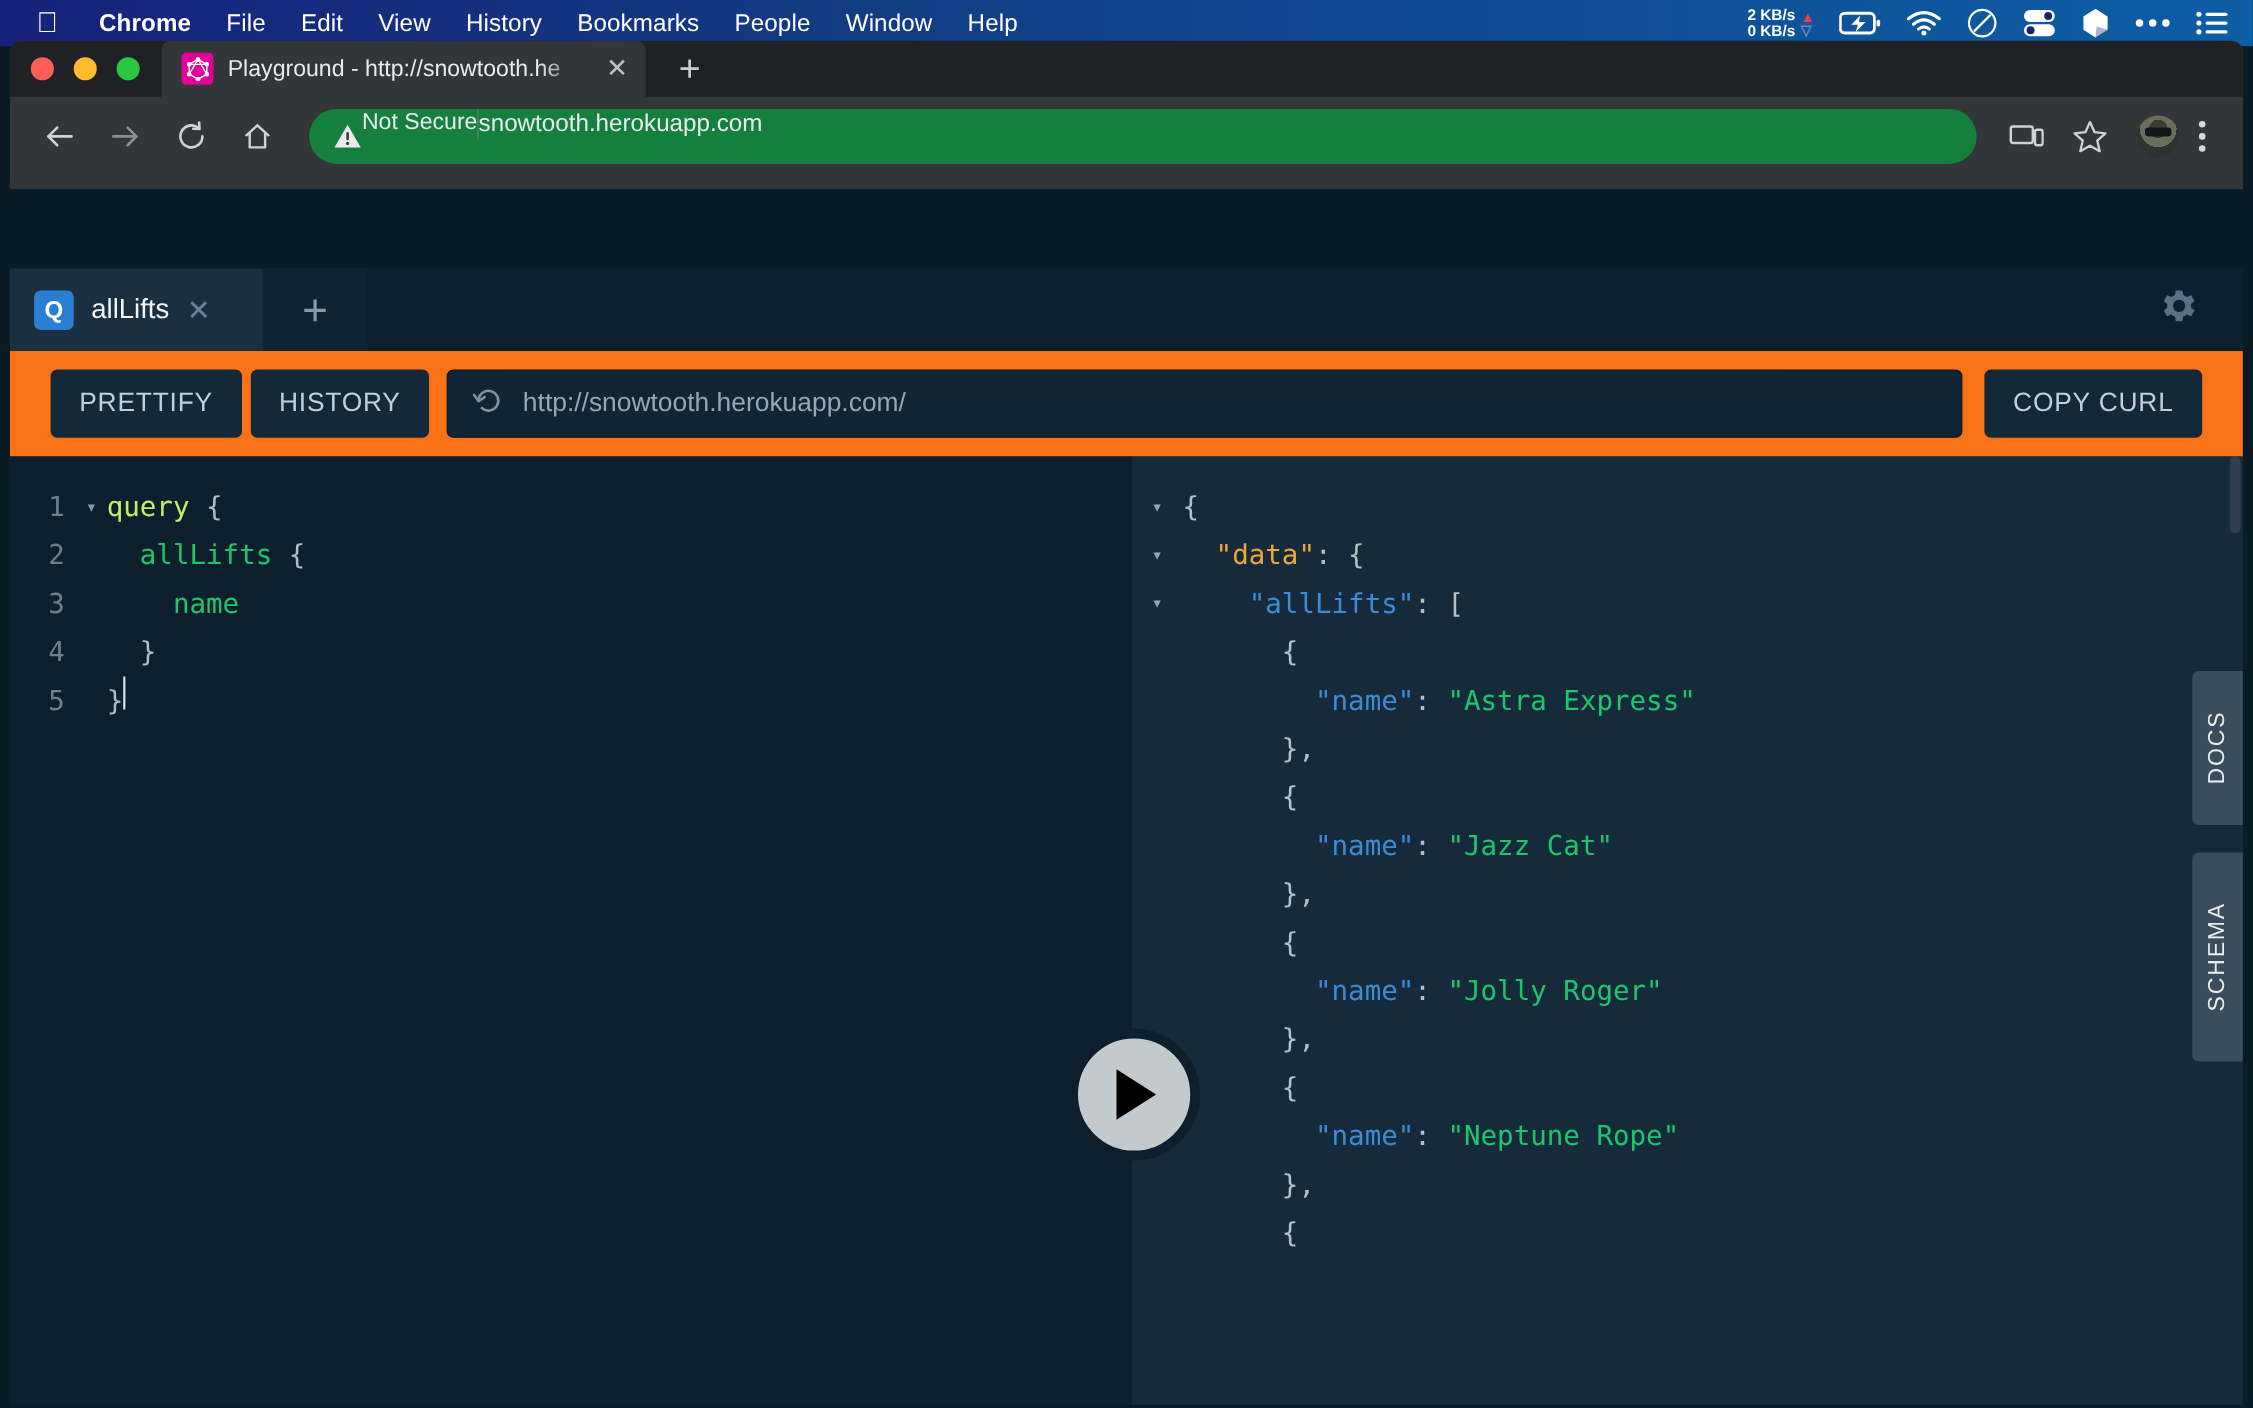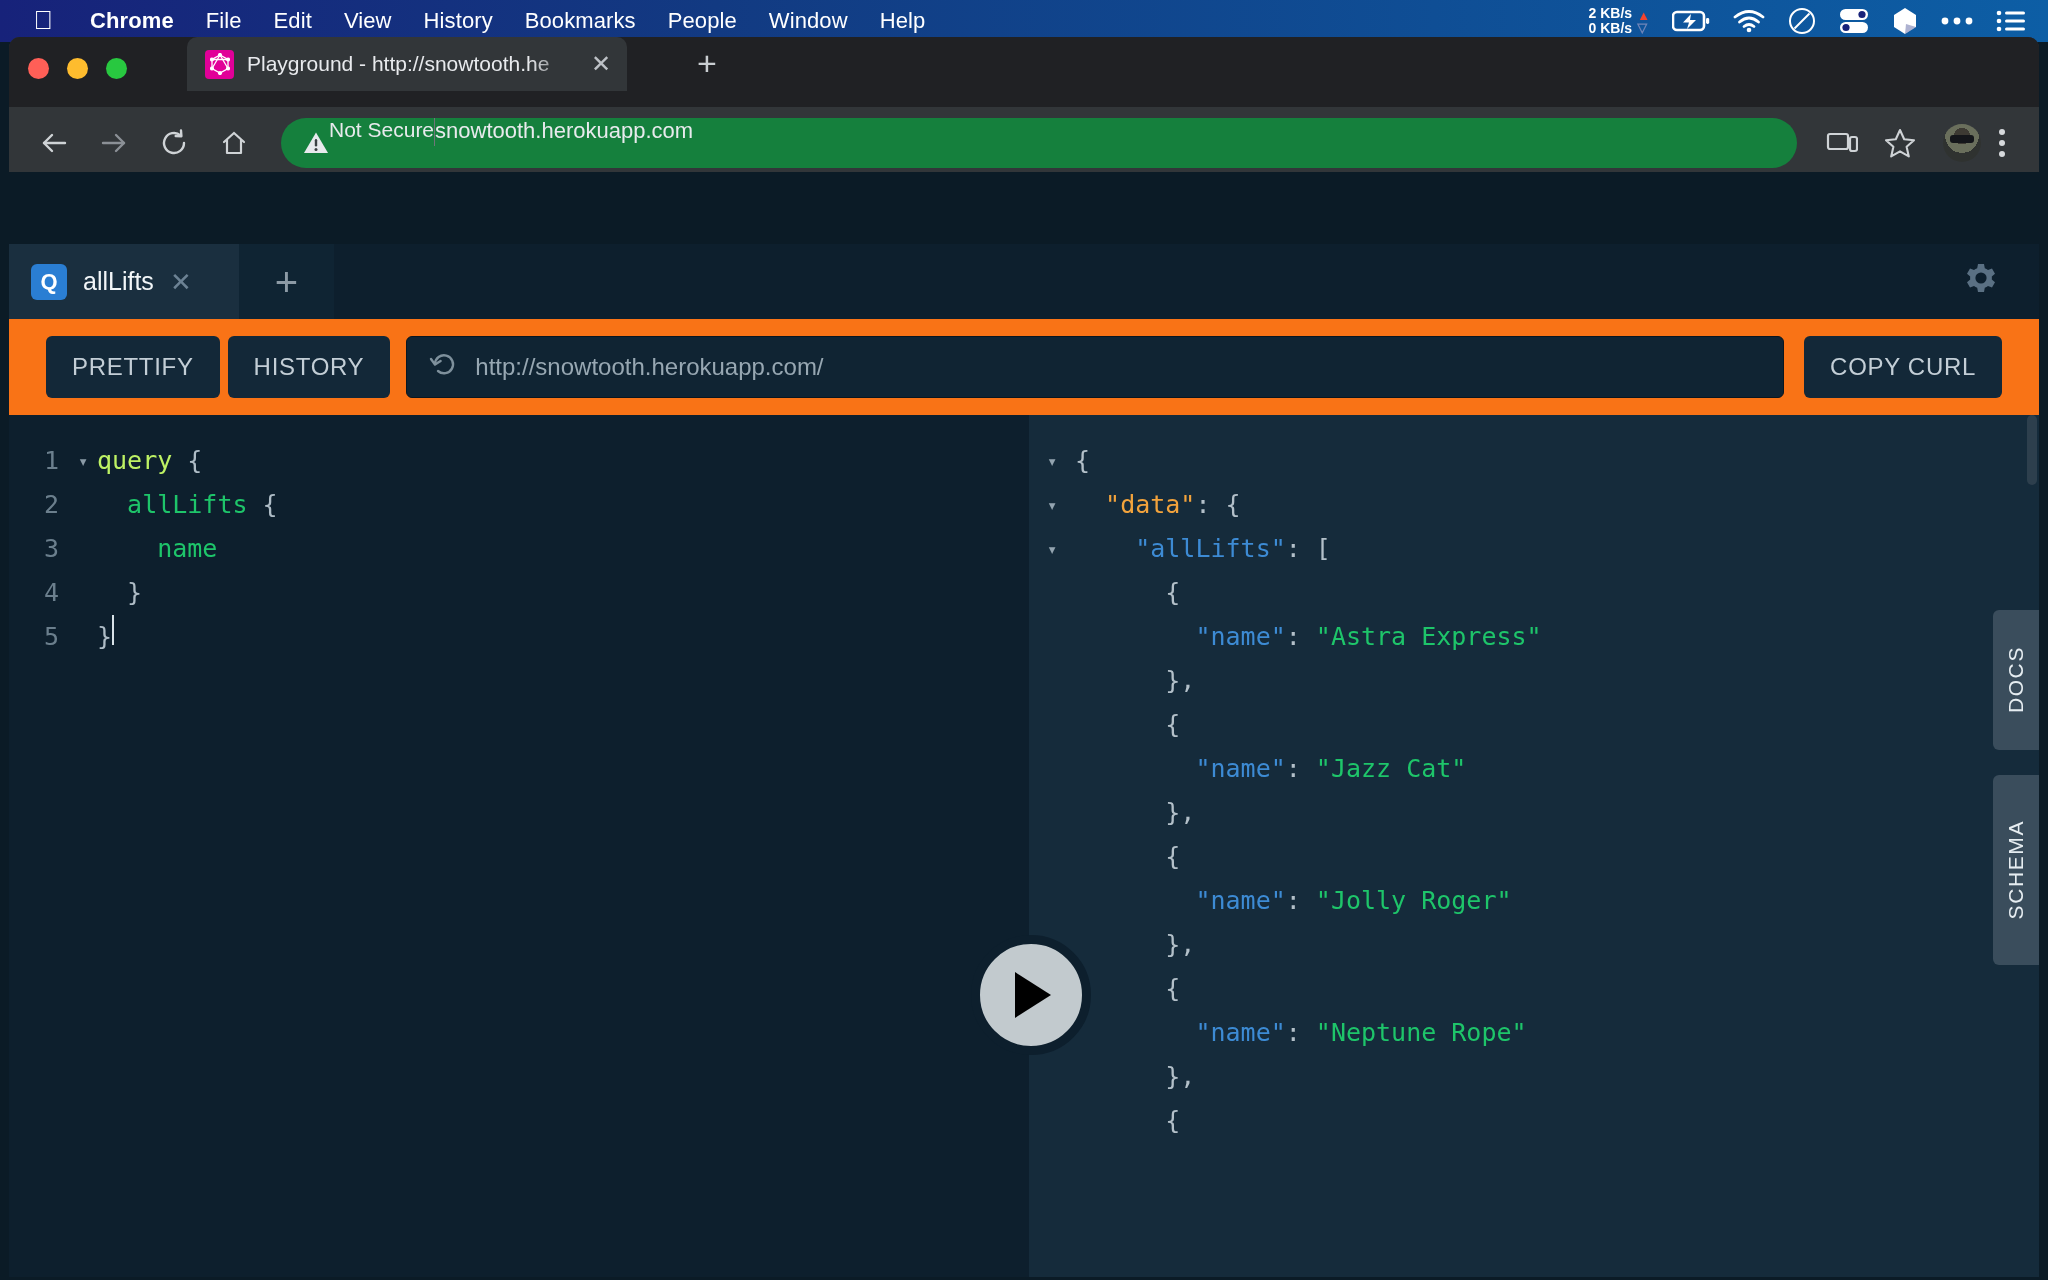--- a/index.html
+++ b/index.html
@@ -51,23 +51,23 @@
   
   .chrome-window {
     position: absolute; top: 37px; left: 9px;
     width: 2030px; height: 1243px;
     background: #323639;
     border-radius: 11px 11px 0 0;
     overflow: hidden;
   }
   .tabstrip {
     position: relative;
-    height: 70px;
+    height: 51px;
     background: #202124;
-    display: flex; align-items: flex-start; gap: 40px;
+    display: flex; align-items: center;
   }
   .traffic {
     display: flex; align-items: center; gap: 18px;
     padding: 0 20px 0 19px; height: 63px;
   }
   .dot { width: 21px; height: 21px; border-radius: 50%; }
   .dot.red { background: #ff5f57; }
   .dot.yellow { background: #febc2e; }
   .dot.green { background: #28c840; }
 

